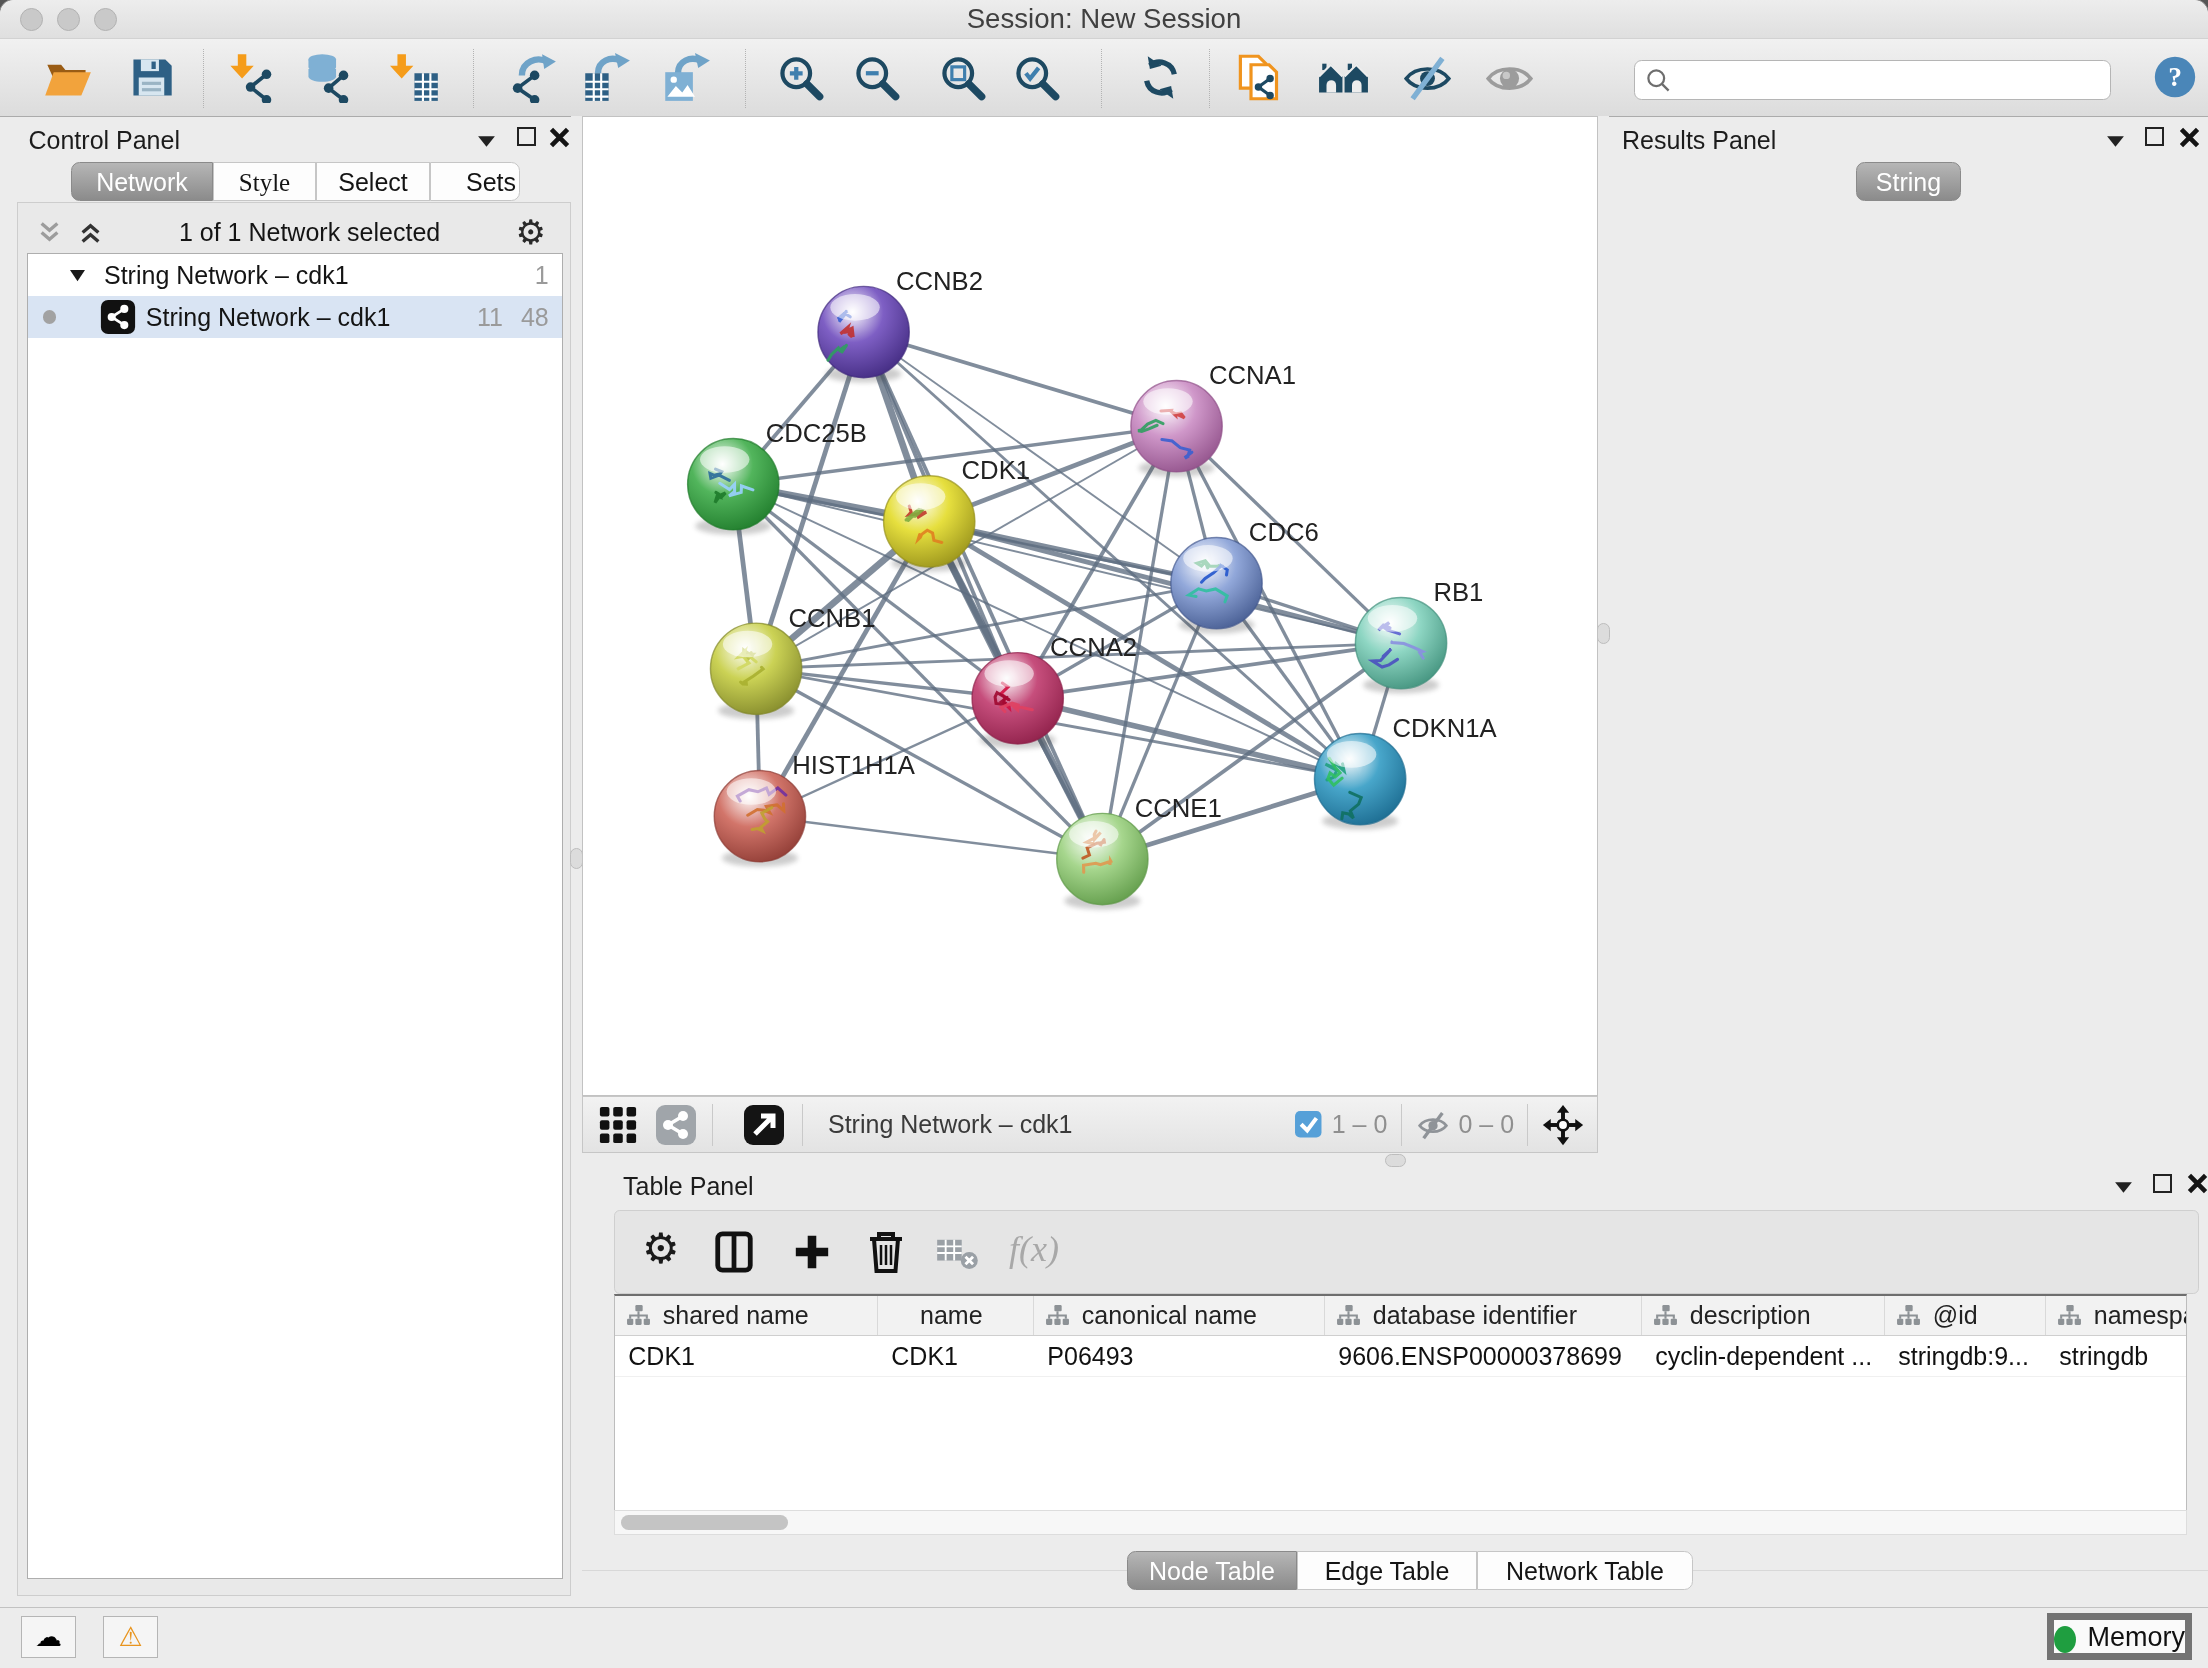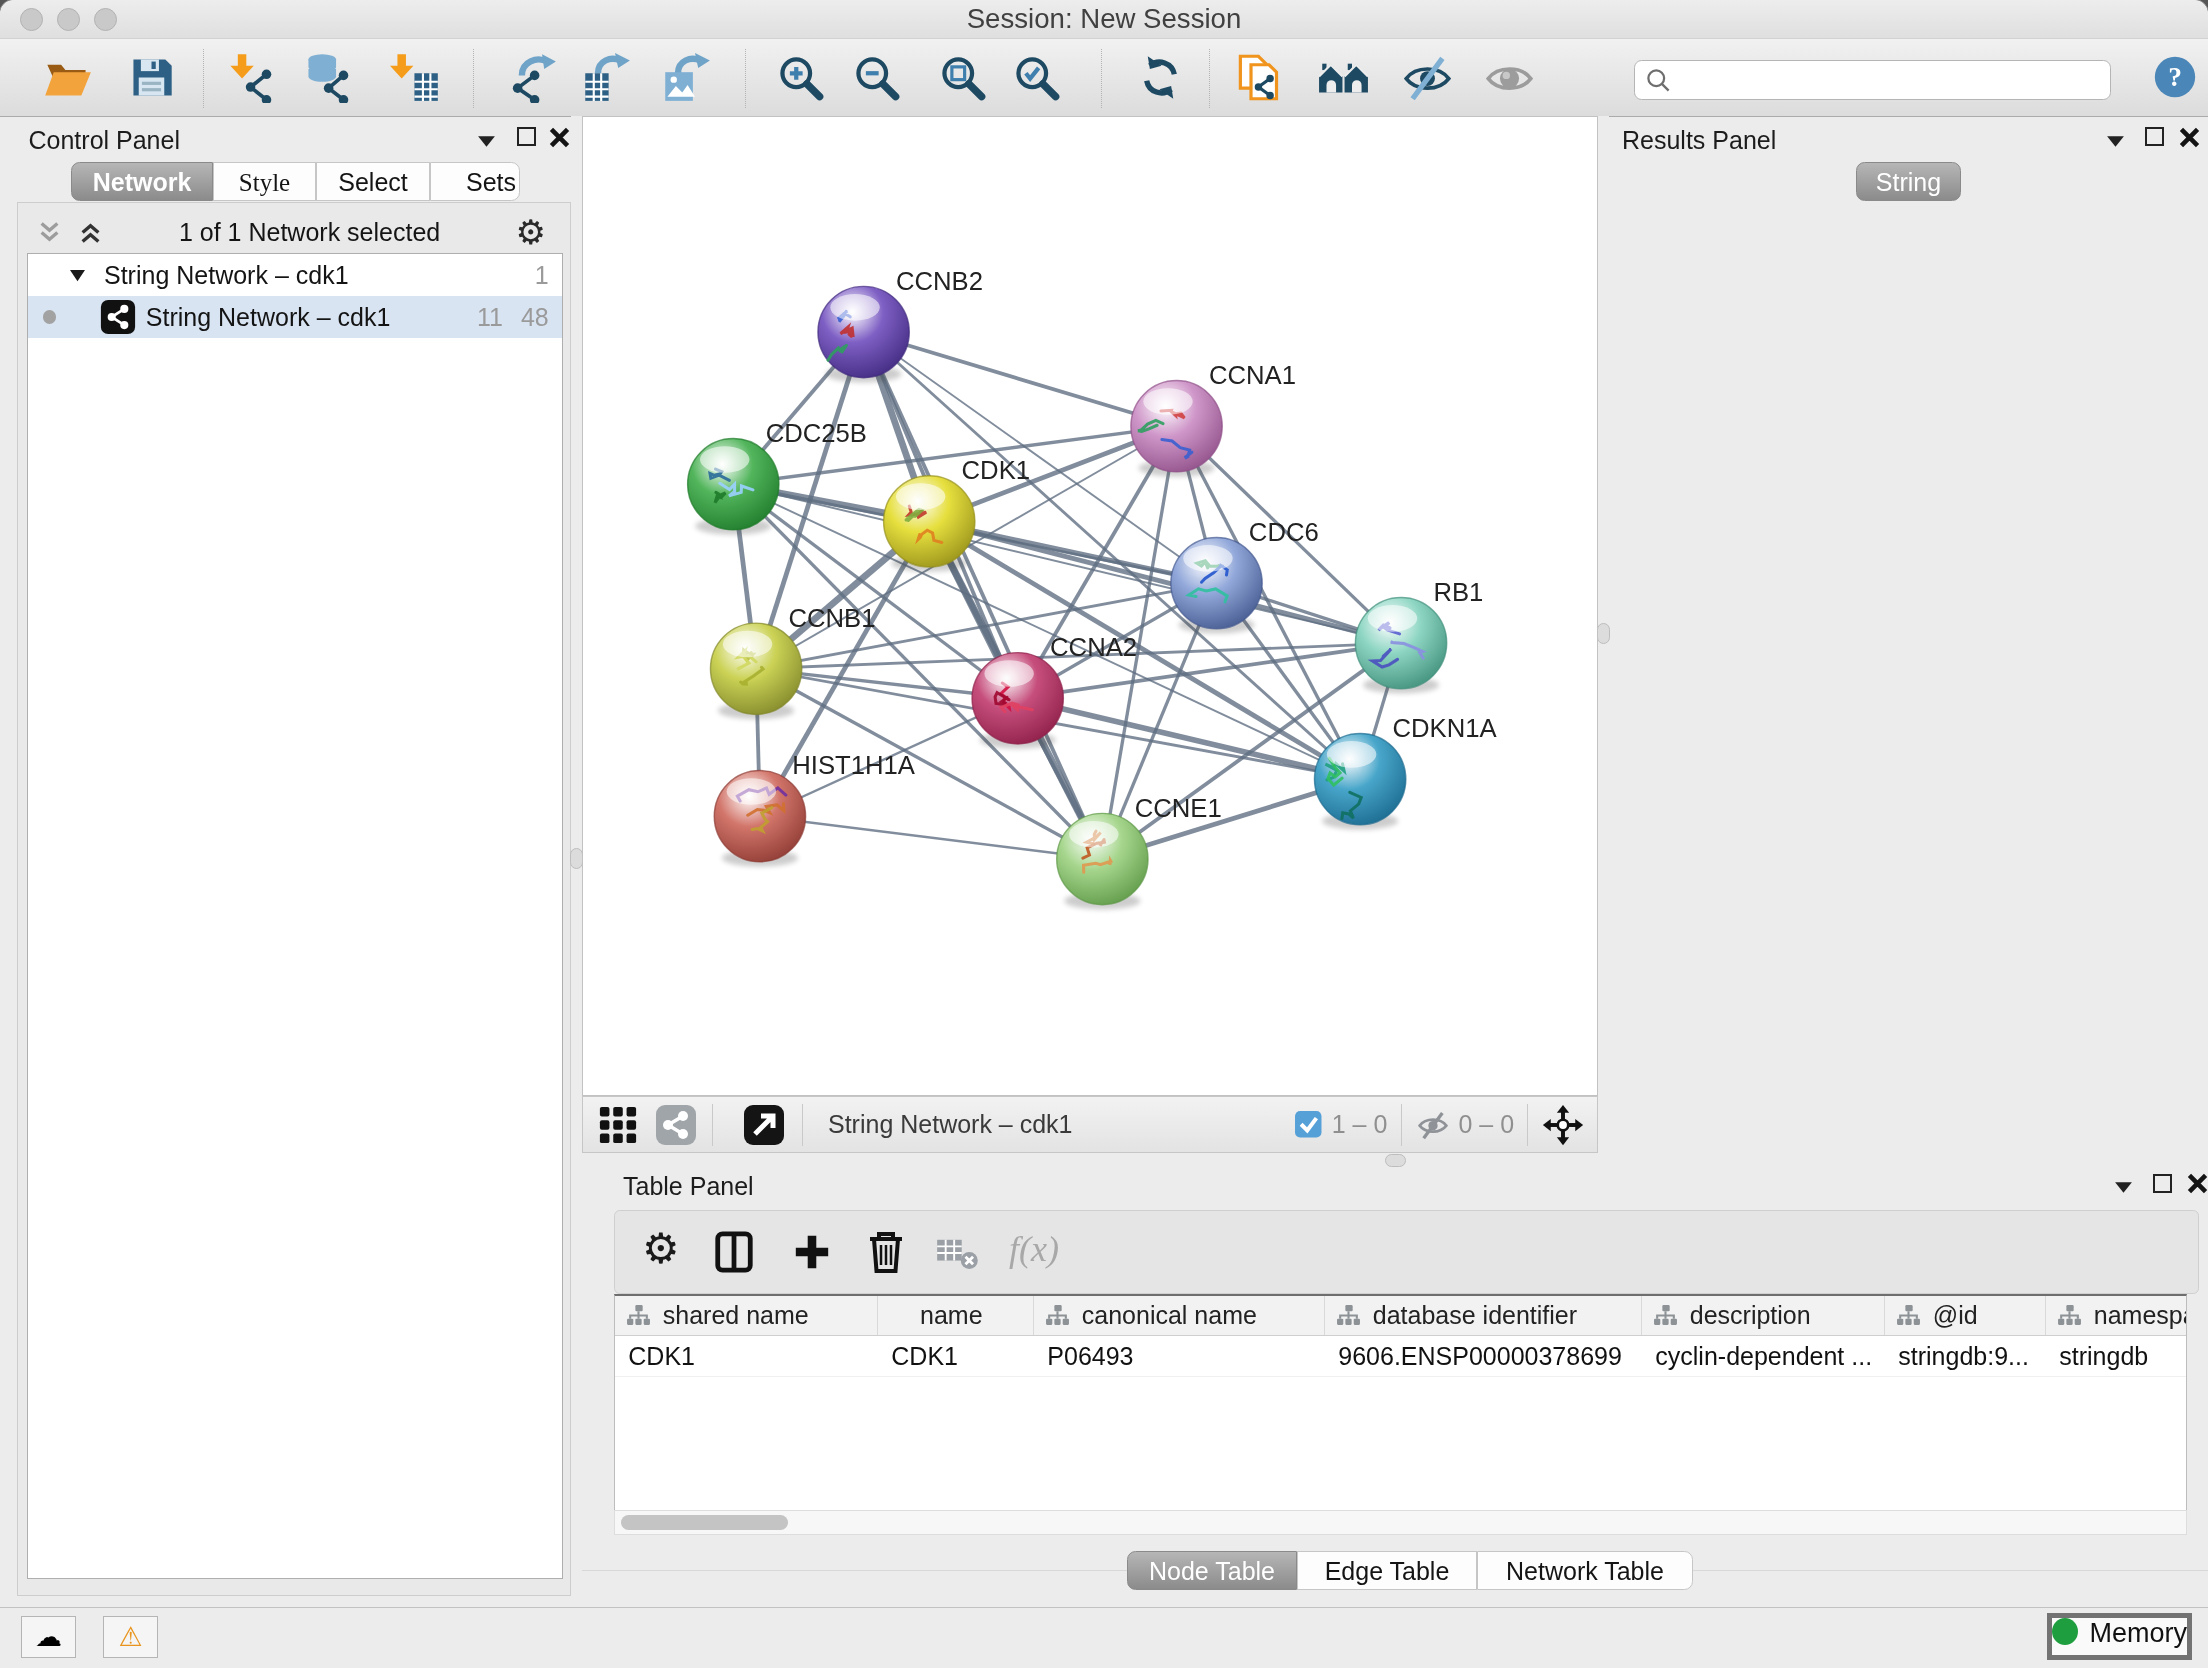--- a/index.html
+++ b/index.html
@@ -47,22 +47,22 @@
   .th{display:flex;align-items:center;border-right:1px solid #d9d9d9;box-sizing:border-box;font-size:25px;color:#222;overflow:hidden;white-space:nowrap;flex:none;}
   .th svg{margin:0 11.4px 0 11.4px;flex:none;}
   #tp-row{display:flex;height:40px;border-bottom:1px solid #f0f0f0;}
   .td{font-size:25px;color:#111;padding-left:13.3px;line-height:40px;box-sizing:border-box;overflow:hidden;white-space:nowrap;flex:none;}
   #tp-hscroll{left:614px;top:1510px;width:1573px;height:25px;background:#f7f7f7;border:1px solid #ddd;box-sizing:border-box;}
   #tp-thumb{position:absolute;left:5.7px;top:3.8px;width:167px;height:15px;border-radius:7.6px;background:#c4c4c4;}
   
   #statusbar{left:0;top:1607px;width:2208px;height:61px;background:#ececec;border-top:1px solid #c2c2c2;}
   .sb-btn{position:absolute;top:7.6px;width:55px;height:42px;background:#f5f5f5;border:1px solid #b5b5b5;
           box-sizing:border-box;text-align:center;line-height:40px;font-size:27px;}
-  #memory-btn{position:absolute;left:2047px;top:4.8px;width:145px;height:47px;background:#fafafa;border:5px solid #737373;
-          box-sizing:border-box;display:flex;align-items:flex-start;justify-content:center;font-size:27px;color:#111;}
+  #memory-btn{position:absolute;left:2047px;top:4.8px;width:145px;height:47px;background:#fafafa;border:7px solid #737373;
+          box-sizing:border-box;display:flex;align-items:flex-end;justify-content:center;font-size:27px;color:#111;}
   .dimple{position:absolute;width:13.3px;height:21px;border-radius:7.6px;background:#dcdcdc;border:1px solid #bdbdbd;box-sizing:border-box;}
   .dimple.h{width:21px;height:13.3px;}
   .gutter-v{position:absolute;top:116px;height:1042px;width:11.4px;background:#ececec;}
   .gutter-h{position:absolute;left:582px;top:1153px;width:1626px;height:15px;background:#ececec;}
 </style>
 </head>
 <body>
 
 <div id="app">
 
@@ -215,21 +215,21 @@
 
   <div class="abs" style="left:0;top:116px;width:571px;height:1491px">
     <div class="abs panel-title" style="left:28.5px;top:9.5px">Control Panel</div>
     <svg class="abs" style="left:476px;top:17px" width="21" height="17" viewBox="0 0 20 16">
         <path d="M2 3h16l-8 10z" fill="#222"></path>
       </svg>
     <div class="abs" style="left:517px;top:11.4px;width:19px;height:19px;border:2.9px solid #222;box-sizing:border-box"></div>
     <svg class="abs" style="left:548px;top:9.5px" width="23" height="23" viewBox="0 0 20 20">
         <path d="M3 3 17 17M17 3 3 17" stroke="#141414" stroke-width="4"></path>
       </svg>
-    <div class="abs" id="cp-tabs" style="left:71px;top:46px"><div class="tab active first" style="width: 142px; font-weight: bold;">Network</div><div class="tab" style="width: 103px; font-family: Liberation Serif, serif;">Style</div><div class="tab" style="width: 114px;">Select</div><div class="tab last" style="width: 90px; padding-left: 32px;">Sets</div></div>
+    <div class="abs" id="cp-tabs" style="left:71px;top:46px"><div class="tab active first" style="width: 142px;">Network</div><div class="tab" style="width: 103px; font-family: Liberation Serif, serif;">Style</div><div class="tab" style="width: 114px;">Select</div><div class="tab last" style="width: 90px; padding-left: 32px;">Sets</div></div>
     <div class="abs" id="cp-frame" style="top:86px"></div>
     <div class="abs" id="cp-status" style="top:95px;display:flex;align-items:center">
       <svg width="27" height="27" viewBox="0 0 24 24" style="margin-left:11.4px">
           <path d="M5 4l7 6 7-6M5 12l7 6 7-6" stroke="#9c9c9c" stroke-width="3" fill="none"></path>
         </svg>
       <svg width="27" height="27" viewBox="0 0 24 24" style="margin-left:13.3px">
           <path d="M5 12l7-6 7 6M5 20l7-6 7 6" stroke="#333" stroke-width="3" fill="none"></path>
         </svg>
       <div style="flex:1;text-align:center;font-size:25px;color:#141414">1 of 1 Network selected</div>
       <span style="font-size:34px;color:#2a2a2a;margin-right:15px">⚙</span>

